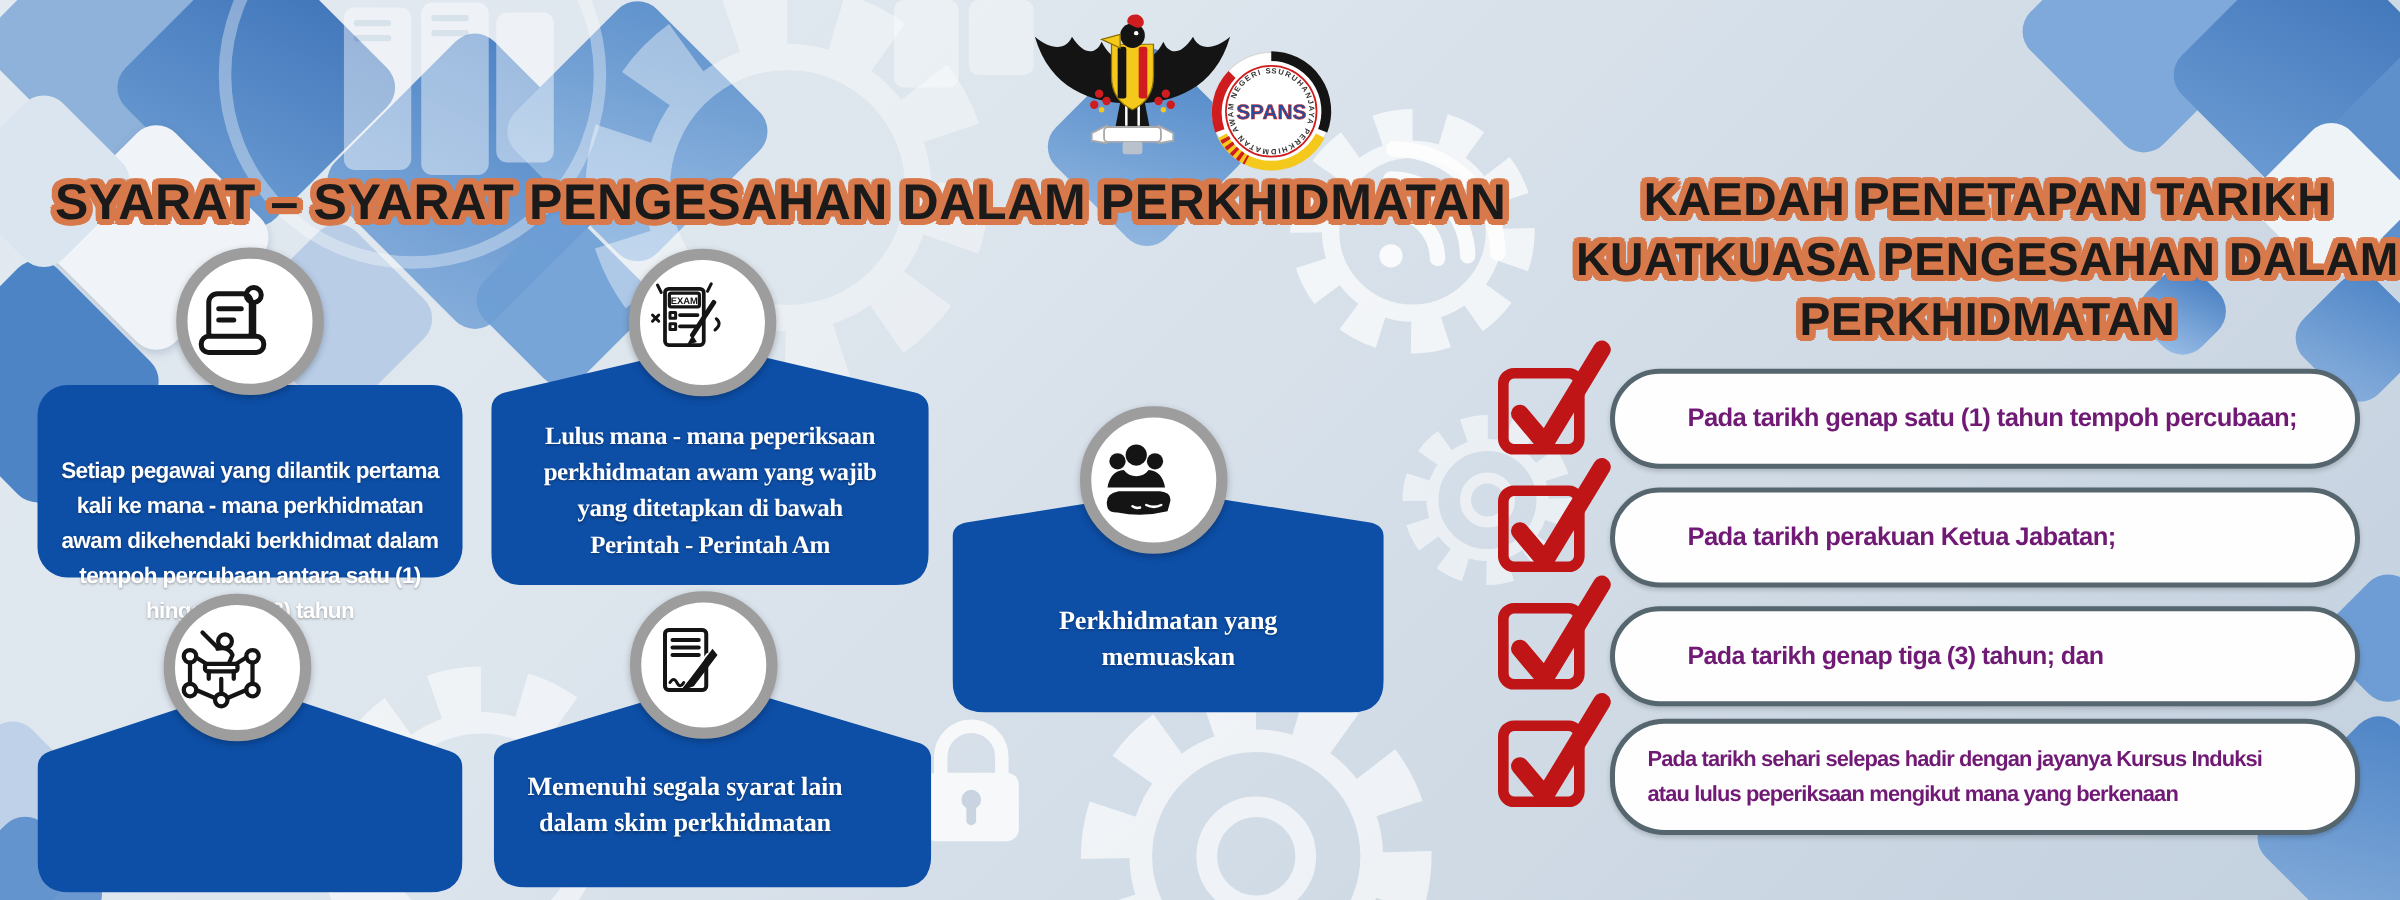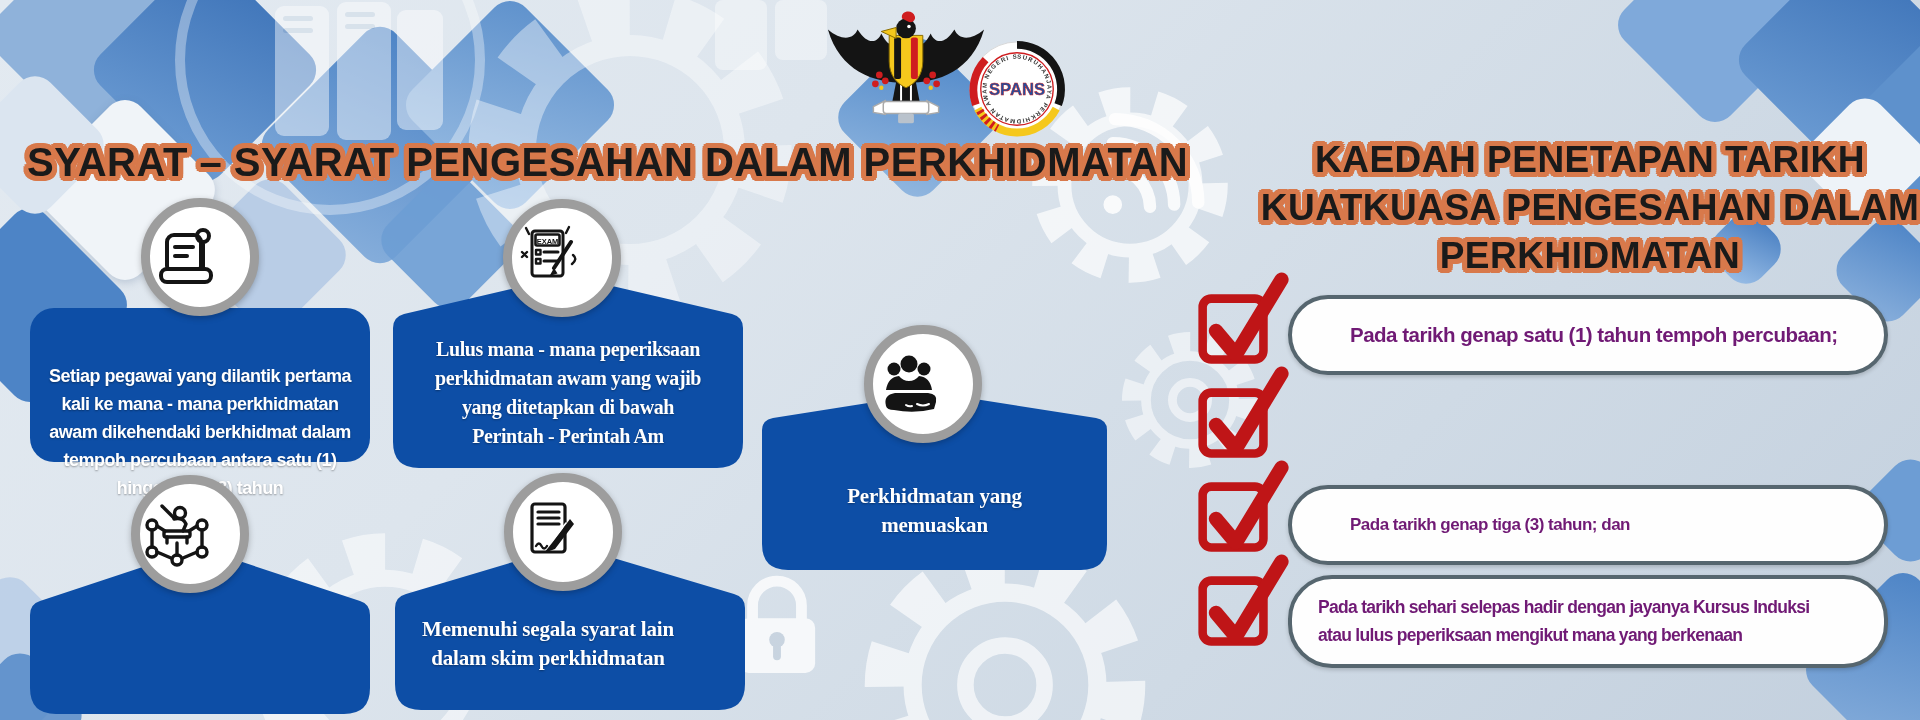--- a/index.html
+++ b/index.html
@@ -166,21 +166,21 @@
     <circle cx="50" cy="50" r="37" fill="none" stroke="#cf1d1f" stroke-width="1.4"></circle>
     <defs>
         <path id="spansRing" d="M50 19 a31 31 0 1 1 -0.01 0"></path>
       </defs>
     <text font-size="6.2" fill="#333333" letter-spacing="1.2" font-weight="bold">
       <textPath href="#spansRing">SURUHANJAYA PERKHIDMATAN AWAM NEGERI SARAWAK</textPath>
     </text>
     <text x="50" y="56" text-anchor="middle" font-size="17" font-weight="bold" fill="#1f4fa0" stroke="#cf1d1f" stroke-width="0.5">SPANS</text>
   </svg>
 
-  <div class="abs halo" style="left:27px;top:140px;width:1000px;font-size:40px;white-space:nowrap;">SYARAT – SYARAT PENGESAHAN DALAM PERKHIDMATAN</div>
+  <div class="abs halo" style="left:44px;top:140px;width:1000px;font-size:40px;white-space:nowrap;">SYARAT – SYARAT PENGESAHAN DALAM PERKHIDMATAN</div>
 
   <div class="abs halo" style="left:1250px;top:136px;width:680px;font-size:37px;line-height:48px;text-align:center;white-space:pre-line;">KAEDAH PENETAPAN TARIKH
 KUATKUASA PENGESAHAN DALAM
 PERKHIDMATAN</div>
 
   <div class="card-rect" style="left:30px;top:308px;width:340px;height:154px;">
     <div class="card-text" style="top:11px;font-size:18px;letter-spacing:-0.5px;line-height:1.55;margin-top:44px;">Setiap pegawai yang dilantik pertama
 kali ke mana - mana perkhidmatan
 awam dikehendaki berkhidmat dalam
 tempoh percubaan antara satu (1)
@@ -299,27 +299,30 @@
     <path d="M21 62 L42 87 L90 8" fill="none" stroke="#bf1517" stroke-width="15" stroke-linecap="round" stroke-linejoin="round"></path>
   </svg>
   <div class="pill" style="top:295px;height:80px;padding-left:58px;">
     <span style="font-size:20.5px;letter-spacing:-0.5px;">Pada tarikh genap satu (1) tahun tempoh percubaan;</span>
   </div>
 
   <svg class="checkbox" style="top:366px;" viewBox="0 0 100 100">
     <rect x="7" y="28" width="64" height="64" rx="9" fill="none" stroke="#bf1517" stroke-width="9"></rect>
     <path d="M21 62 L42 87 L90 8" fill="none" stroke="#bf1517" stroke-width="15" stroke-linecap="round" stroke-linejoin="round"></path>
   </svg>
+  <div class="pill" style="top:390px;height:80px;padding-left:58px;">
+    <span style="font-size:20.5px;letter-spacing:-0.5px;">Pada tarikh perakuan Ketua Jabatan;</span>
+  </div>
 
   <svg class="checkbox" style="top:460px;" viewBox="0 0 100 100">
     <rect x="7" y="28" width="64" height="64" rx="9" fill="none" stroke="#bf1517" stroke-width="9"></rect>
     <path d="M21 62 L42 87 L90 8" fill="none" stroke="#bf1517" stroke-width="15" stroke-linecap="round" stroke-linejoin="round"></path>
   </svg>
   <div class="pill" style="top:485px;height:80px;padding-left:58px;">
-    <span style="font-size:17px;letter-spacing:-0.5px;">Pada tarikh genap tiga (3) tahun; dan</span>
+    <span style="font-size:20px;letter-spacing:-0.5px;">Pada tarikh genap tiga (3) tahun; dan</span>
   </div>
 
   <svg class="checkbox" style="top:554px;" viewBox="0 0 100 100">
     <rect x="7" y="28" width="64" height="64" rx="9" fill="none" stroke="#bf1517" stroke-width="9"></rect>
     <path d="M21 62 L42 87 L90 8" fill="none" stroke="#bf1517" stroke-width="15" stroke-linecap="round" stroke-linejoin="round"></path>
   </svg>
   <div class="pill" style="top:575px;height:93px;padding-left:26px;">
     <span style="font-size:17.5px;letter-spacing:-0.7px;line-height:1.55;">Pada tarikh sehari selepas hadir dengan jayanya Kursus Induksi
 atau lulus peperiksaan mengikut mana yang berkenaan</span>
   </div>

